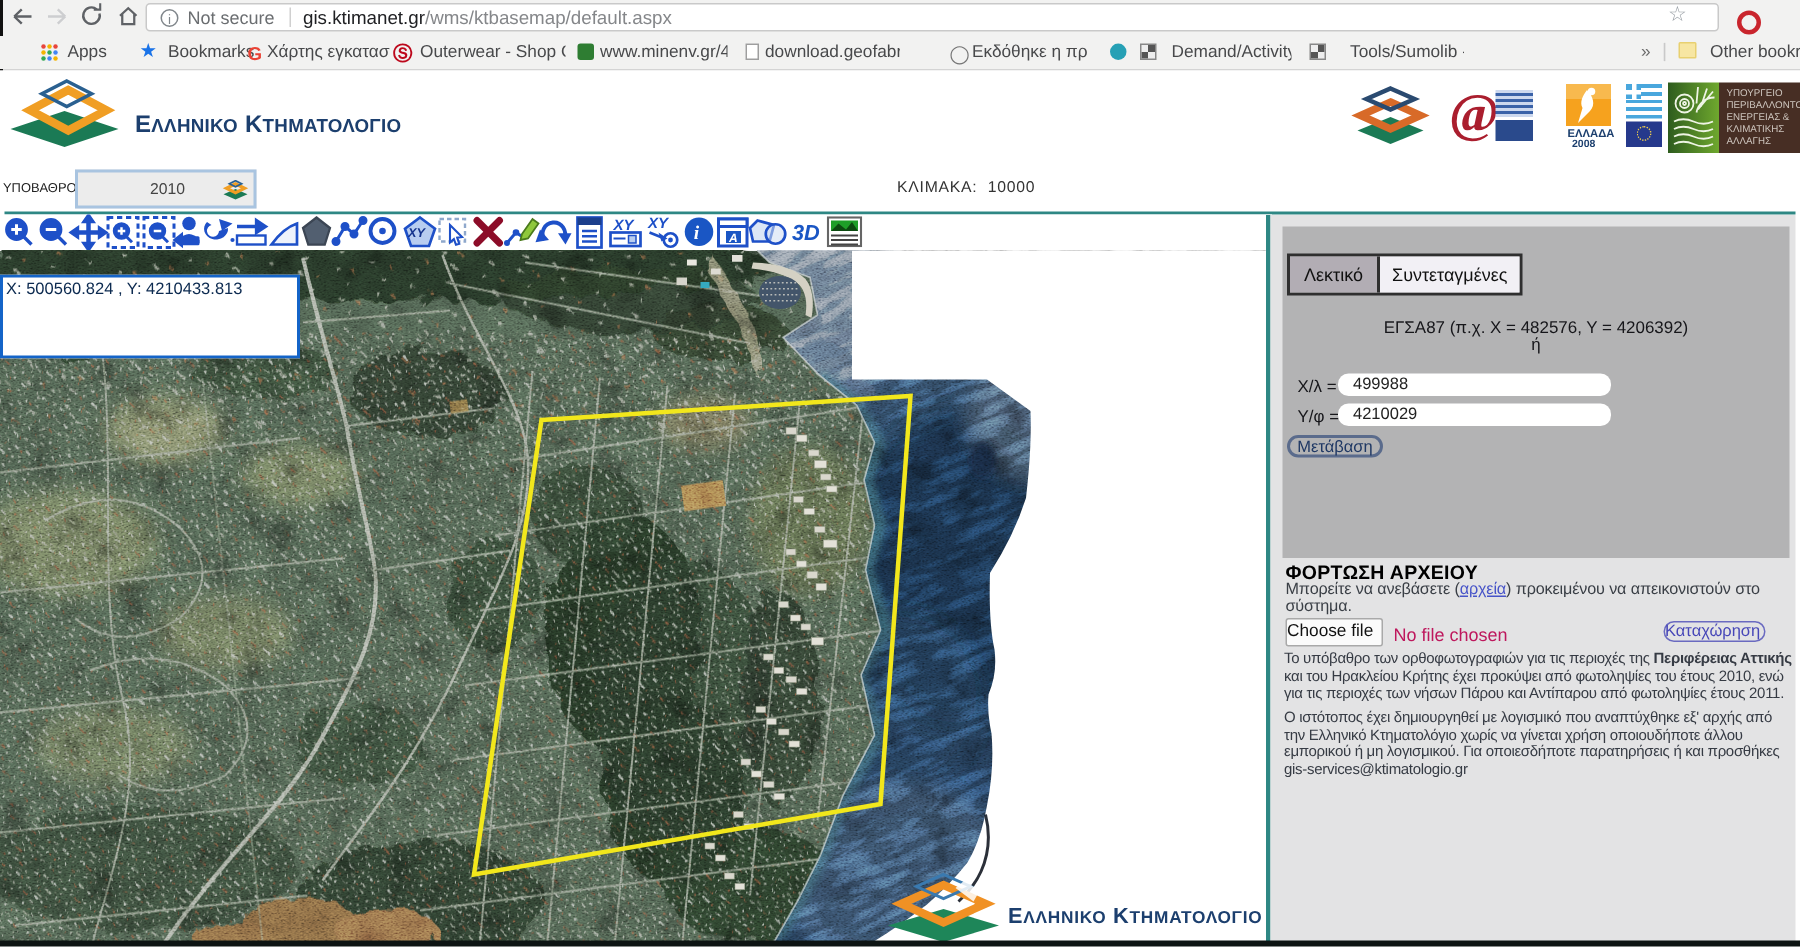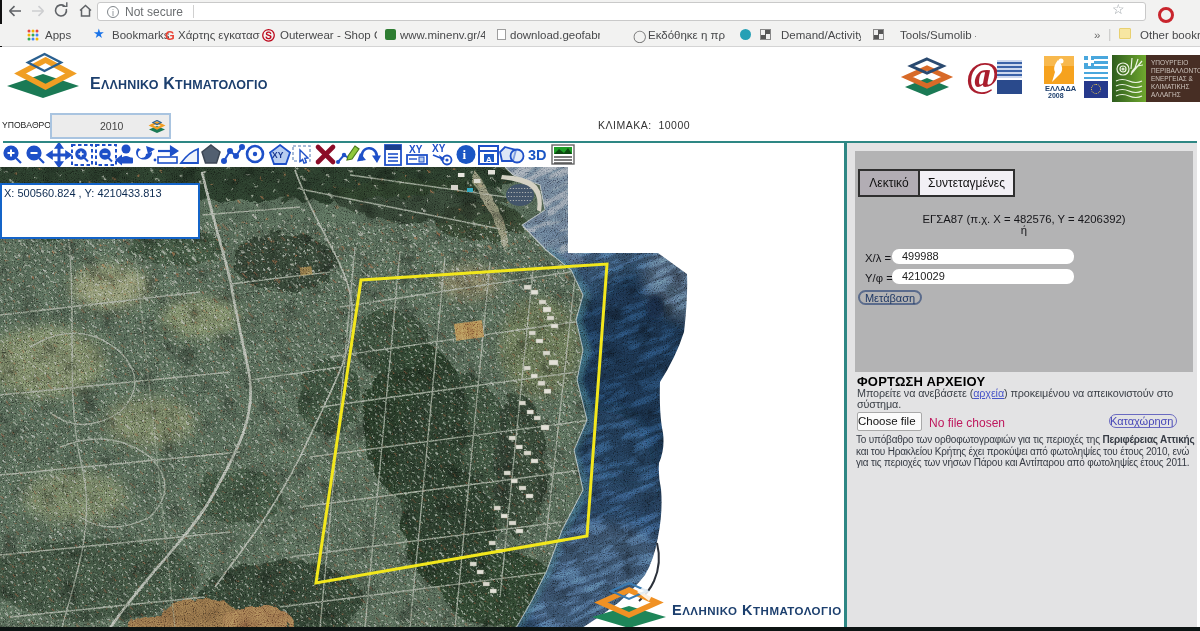--- a/index.html
+++ b/index.html
@@ -20,21 +20,21 @@
 .bmi { position:absolute; top:5px; white-space:nowrap; }
 
 #hdr { position:absolute; top:47px; left:0; width:1200px; height:94px; background:#fff; }
 #klima { position:absolute; left:598px; top:72px; font-size:10.5px; color:#333; letter-spacing:0.5px; }
 #ypolabel { position:absolute; left:2px; top:73px; font-size:8.6px; color:#222; }
 #ypobox { position:absolute; left:50px; top:66px; width:121px; height:26px; background:#ececec; border:2px solid #a9c4e0; }
 #ypobox .yr { position:absolute; left:48px; top:5px; font-size:10.5px; color:#444; }
 
 #trule { position:absolute; left:3px; top:141px; width:1194px; height:2px; background:#2e8784; }
 
-#toolbar { position:absolute; left:0; top:143px; width:848px; height:24px; background:#fff; }
+#toolbar { position:absolute; left:0; top:143px; width:848px; height:24px; background:#fff;font-style:italic; }
 #mapwrap { position:absolute; left:0; top:167px; width:844px; height:461px; overflow:hidden; background:#fff; }
 #vline { position:absolute; left:844px; top:143px; width:3px; height:485px; background:#2e8784; }
 #panel { position:absolute; left:847px; top:143px; width:350px; height:485px; background:#e3e3e4; }
 #botbar { position:absolute; left:0; top:627px; width:1200px; height:4px; background:#0d1413; }
 
 #graybox { position:absolute; left:8px; top:8px; width:338px; height:221px; background:#b3b3b4; }
 #graybox h3 { font-size:11.5px; color:#000; text-align:center; margin-top:3px; letter-spacing:0.3px; }
 #tabs { position:absolute; left:3px; top:18px; height:28px; display:flex; border:2px solid #2f2f2f; }
 .tab1 { width:60px; background:#b2adb4; font-size:12px; color:#111; text-align:center; line-height:24px; border-right:2px solid #2f2f2f; }
 .tab2 { width:93px; background:#f2f0f5; font-size:12px; color:#111; text-align:center; line-height:24px; }
@@ -68,20 +68,21 @@
       <path d="M62.5 6.4 L66.8 6.4 L66.8 2.2" stroke-width="1.4"></path>
     </g>
     <g stroke="#5f6266" stroke-width="1.5" fill="none">
       <path d="M80 10.5 L85.5 5.5 L91 10.5 M81.5 9.5 L81.5 16 L89.5 16 L89.5 9.5"></path>
     </g>
   </svg>
   <div id="addrbar">
     <div class="info">i</div>
     <div class="ns">Not secure</div>
     <div class="sep"></div>
+    <div class="url">gis.ktimanet.gr<span>/wms/ktbasemap/default.aspx</span></div>
   </div>
   <div id="star">☆</div>
   <div id="redo"></div>
 </div>
 <div id="bmbar">
   <svg width="12" height="12" style="position:absolute;left:27px;top:5px">
       <g>
     <circle cx="2" cy="2" r="1.5" fill="#e8453c"></circle>
         <circle cx="6" cy="2" r="1.5" fill="#f4b400"></circle>
         <circle cx="10" cy="2" r="1.5" fill="#e8453c"></circle>
@@ -582,14 +583,15 @@
     <div id="metav">Μετάβαση</div>
   </div>
   <div id="fortosi">
     <b class="t">ΦΟΡΤΩΣΗ ΑΡΧΕΙΟΥ</b>
     <div class="desc">Μπορείτε να ανεβάσετε (<a href="#">αρχεία</a>) προκειμένου να απεικονιστούν στο σύστημα.</div>
   </div>
   <div id="chfile">Choose file</div>
   <div id="nofile">No file chosen</div>
   <div id="katax">Καταχώρηση</div>
   <div class="para" style="top:291px">Το υπόβαθρο των ορθοφωτογραφιών για τις περιοχές της <b>Περιφέρειας Αττικής</b> και του Ηρακλείου Κρήτης έχει προκύψει από φωτοληψίες του έτους 2010, ενώ για τις περιοχές των νήσων Πάρου και Αντίπαρου από φωτοληψίες έτους 2011.</div>
+  <div class="para" style="top:330px">Ο ιστότοπος έχει δημιουργηθεί με λογισμικό που αναπτύχθηκε εξ' αρχής από την Ελληνικό Κτηματολόγιο χωρίς να γίνεται χρήση οποιουδήποτε άλλου εμπορικού ή μη λογισμικού. Για οποιεσδήποτε παρατηρήσεις ή και προσθήκες gis-<wbr>services@ktimatologio.gr</div>
 </div>
 <div id="botbar"></div>
 
 </body></html>

